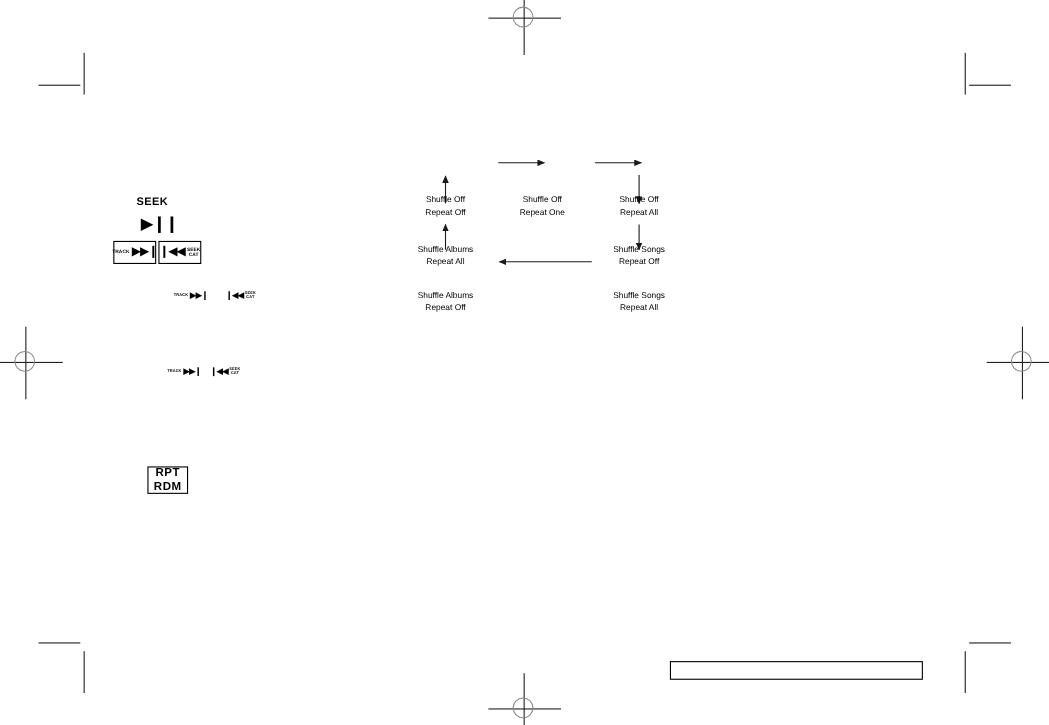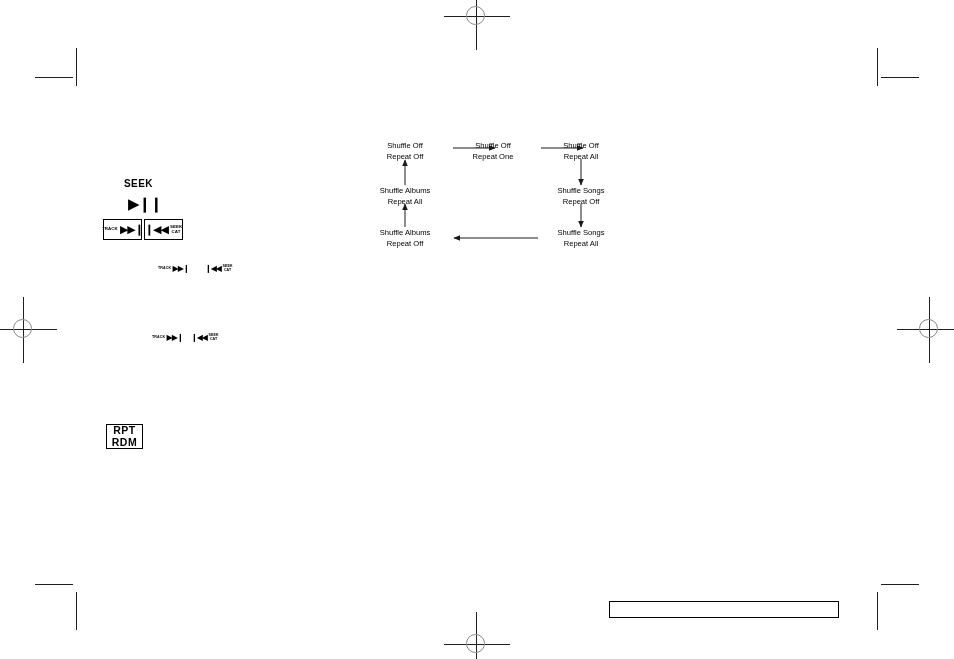--- a/index.html
+++ b/index.html
@@ -127,20 +127,21 @@
   .rpt-box {
     position: absolute;
     border: 1.5px solid #000;
     background: #fff;
     box-sizing: border-box;
     display: flex;
     flex-direction: column;
     align-items: center;
     justify-content: center;
     line-height: 1.08;
+    margin-left: 28px;
   }
   .rpt-box span {
     font-size: 10.5px;
     font-weight: bold;
     letter-spacing: 0.5px;
   }
 
   
   .footer-box {
     position: absolute;
@@ -158,20 +159,21 @@
     height: 135px;
   }
   .node {
     position: absolute;
     text-align: center;
     font-size: 7.6px;
     line-height: 1.45;
     color: #000;
     white-space: pre-line;
     width: 86px;
+    margin-top: 36px;
   }
   #diagram svg {
     position: absolute;
     left: 0;
     top: 0;
     width: 280px;
     height: 135px;
     overflow: visible;
   }
 </style>

